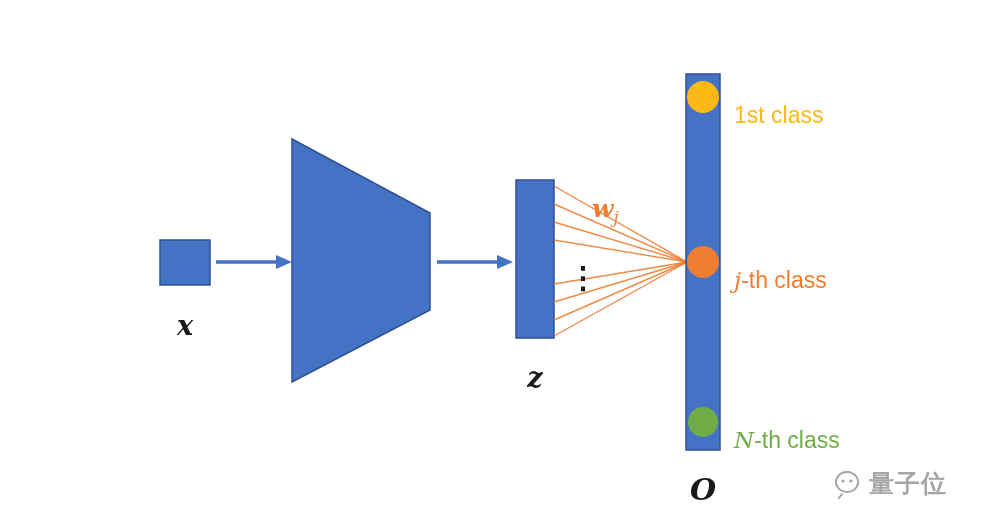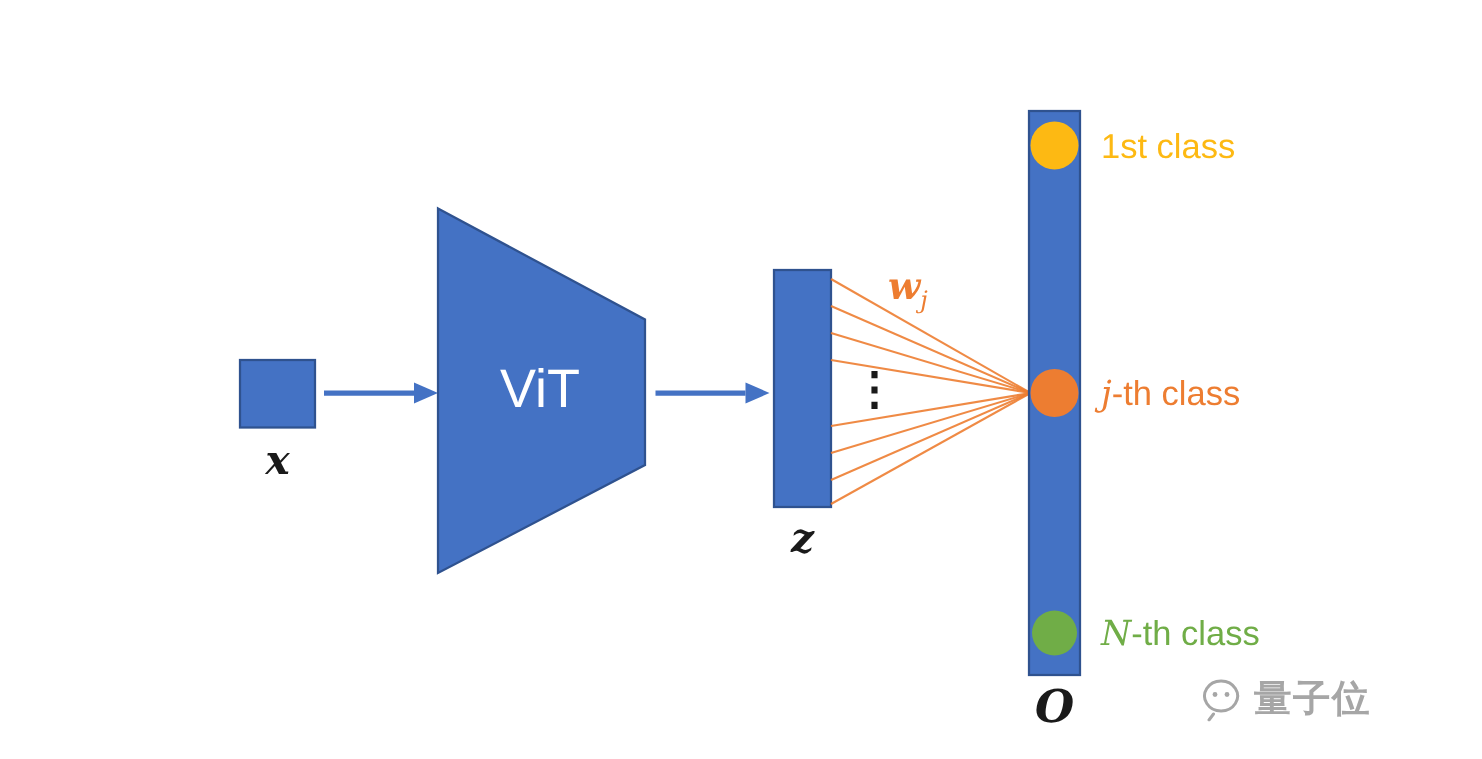--- a/index.html
+++ b/index.html
@@ -11,40 +11,40 @@
 
   
   .fill-blue{fill:var(--blue,#4472c4);stroke:var(--blue_border,#2f528f);stroke-width:1.5;}
   .arrow-line{stroke:var(--blue,#4472c4);stroke-width:3.5;}
   .arrow-head{fill:var(--blue,#4472c4);}
   .fan-line{stroke:var(--orange,#ed7d31);stroke-width:1.4;opacity:.9;fill:none;}
   .node-yellow{fill:var(--yellow,#ffc01f);}
   .node-orange{fill:var(--orange,#ed7d31);}
   .node-green{fill:var(--green,#70ad47);}
 
-  .label{position:absolute;white-space:nowrap;}
+  .label{position:absolute;white-space:nowrap;margin-top:18px;}
   .math{font-family:"DejaVu Serif",serif;font-style:italic;font-weight:bold;color:var(--ink,#1a1a1a);}
 
   .x-label{left:152px;top:292px;width:66px;text-align:center;font-size:27px;}
   .vit-label{left:296px;top:238px;width:128px;text-align:center;font-size:36px;color:#ffffff;font-family:"Liberation Sans",sans-serif;}
   .z-label{left:500px;top:344px;width:70px;text-align:center;font-size:27px;}
   .o-label{left:670px;top:454px;width:66px;text-align:center;font-size:30px;}
   .ellipsis{left:568px;top:240px;font-size:30px;font-weight:900;color:var(--ink,#1a1a1a);line-height:40px;}
 
   .w-label{left:592px;top:176px;color:var(--orange,#ed7d31);}
   .w-label .base{font-family:"DejaVu Serif",serif;font-style:italic;font-weight:bold;font-size:25px;color:var(--orange,#ed7d31);}
   .w-label .sub{font-family:"DejaVu Serif",serif;font-style:italic;font-size:16px;color:var(--orange,#ed7d31);vertical-align:-6px;}
 
   .class-label{font-size:23px;}
   .class-label .var-it{font-family:"DejaVu Serif",serif;font-style:italic;}
   .label-1st{left:734px;top:84px;color:var(--yellow,#ffc01f);}
   .label-jth{left:734px;top:249px;color:var(--orange,#ed7d31);}
   .label-nth{left:734px;top:409px;color:var(--green,#70ad47);}
 
-  .watermark{left:799px;top:449px;display:flex;align-items:center;gap:7px;color:var(--watermark,#a6a6a6);}
+  .watermark{left:832px;top:449px;display:flex;align-items:center;gap:7px;color:var(--watermark,#a6a6a6);}
   .watermark .wm-text{font-size:25px;font-weight:bold;letter-spacing:1px;}
   .wm-icon svg{display:block;}
 </style>
 </head>
 <body>
 
 <div class="canvas">
 
   <svg class="layer" width="988" height="506" viewBox="0 0 988 506">
 
@@ -77,21 +77,20 @@
 
     <rect x="686" y="74" width="34" height="376" class="fill-blue"></rect>
 
     <circle cx="703" cy="97" r="16" class="node-yellow"></circle>
     <circle cx="703" cy="262" r="16" class="node-orange"></circle>
     <circle cx="703" cy="422" r="15" class="node-green"></circle>
   </svg>
 
   <div class="label math x-label">x</div>
 
-  <div class="label vit-label">ViT</div>
 
   <div class="label math z-label">z</div>
 
   <div class="label ellipsis">⋮</div>
 
   <div class="label w-label"><span class="base">w</span><span class="sub">j</span></div>
 
   <div class="label class-label label-1st"><span class="var-it"></span><span>1st class</span></div>
 
   <div class="label class-label label-jth"><span class="var-it">j</span><span>-th class</span></div>

